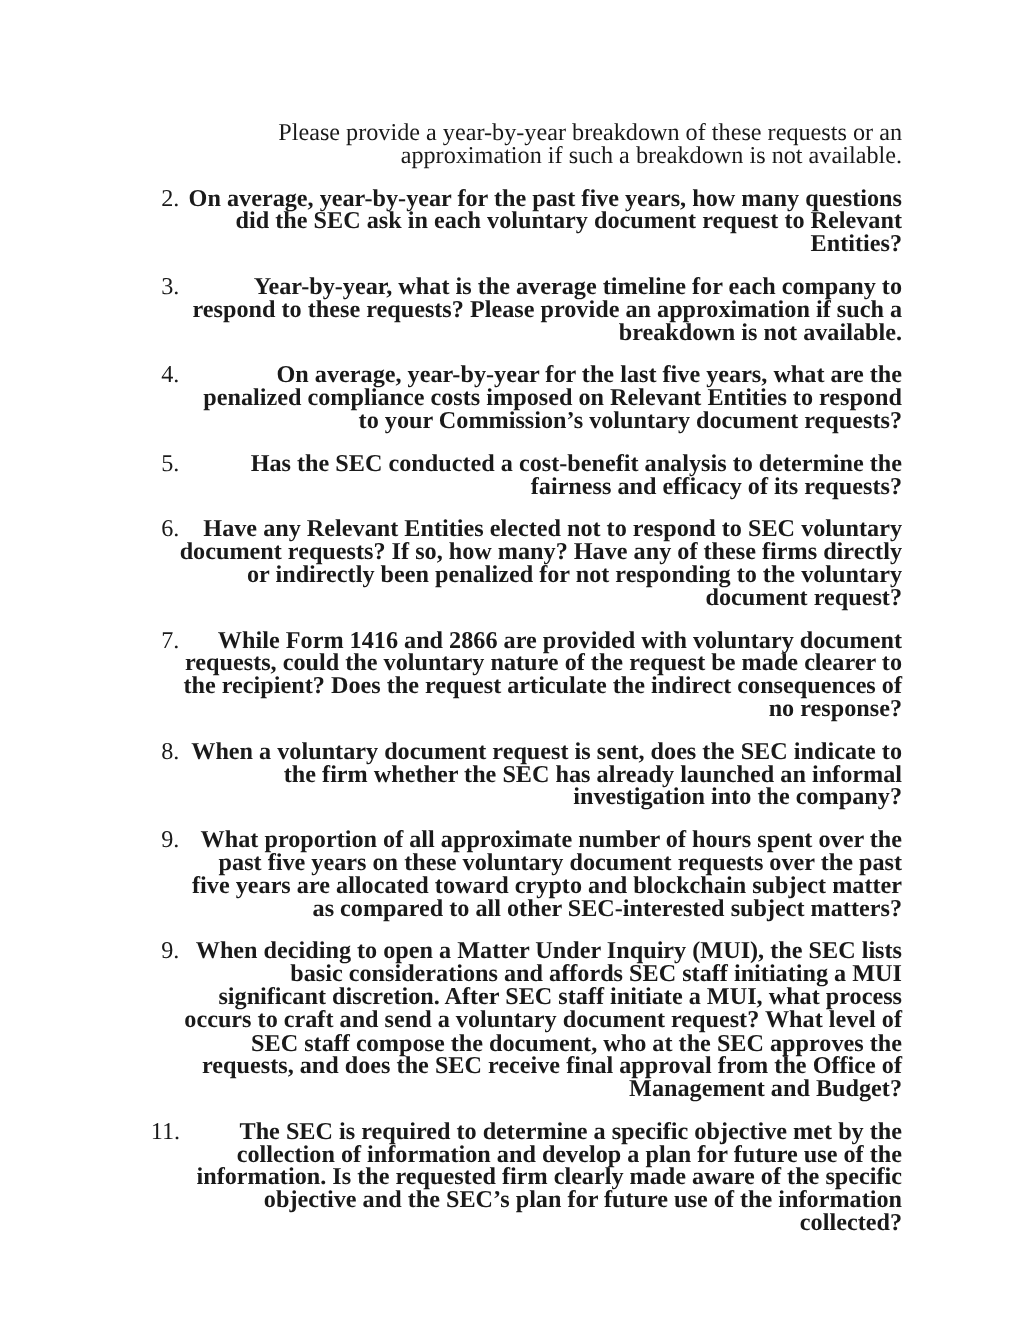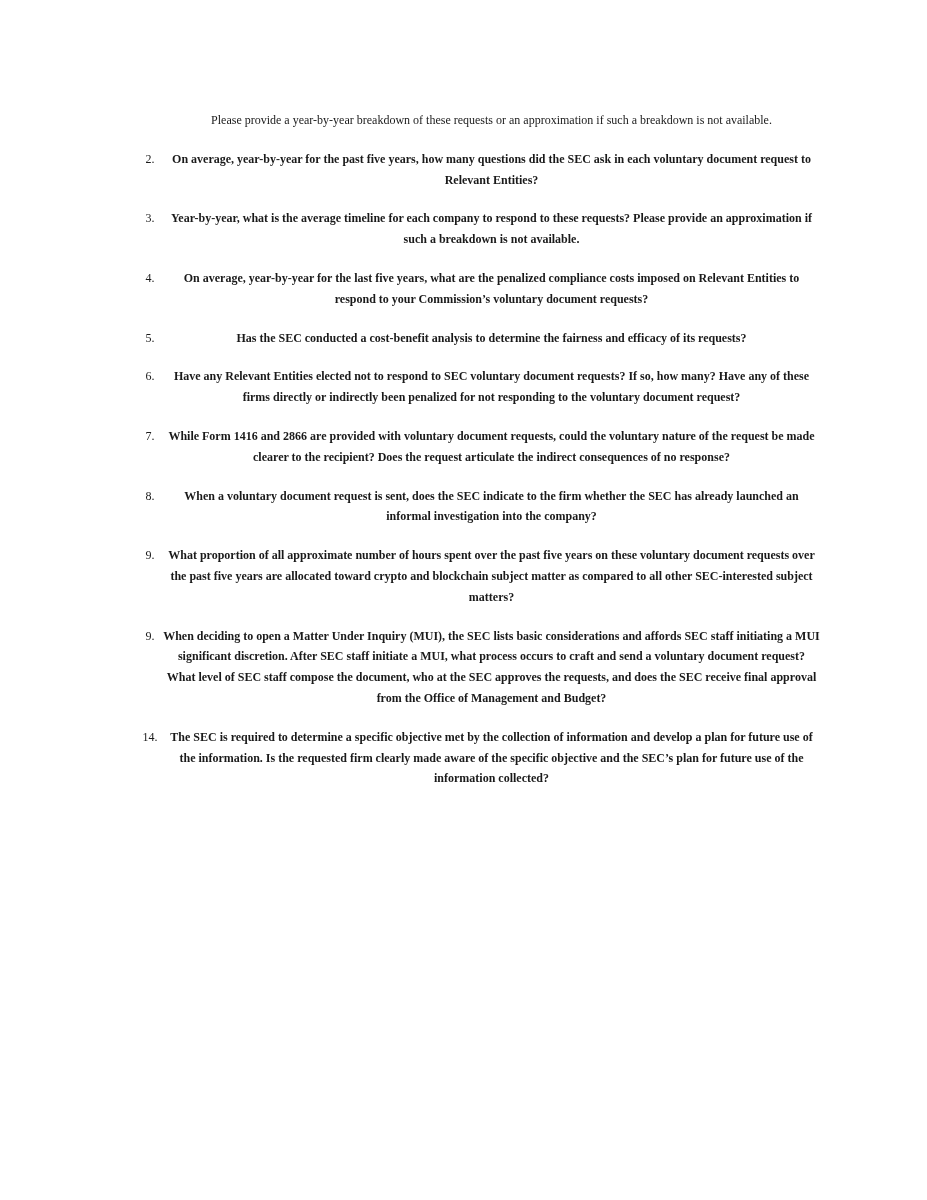--- a/index.html
+++ b/index.html
@@ -14,23 +14,23 @@
     background: #ffffff;
     overflow: hidden;
     font-family: "Liberation Serif", serif;
     color: #1a1a1a;
   }
   .doc {
     position: absolute;
     left: 137px;
     top: 110px;
     width: 683px;
-    font-size: 12px;
+    font-size: 22px;
     line-height: 20.8px;
-    text-align: center;
+    text-align: right;
   }
   .intro {
     margin: 0 0 18px 26px;
   }
   .item {
     display: flex;
     margin: 0 0 18px 0;
   }
   .item .num {
     flex: 0 0 26px;
@@ -88,20 +88,20 @@
       <span class="num">9.</span>
       <span class="txt">What proportion of all approximate number of hours spent over the past five years on these voluntary document requests over the past five years are allocated toward crypto and blockchain subject matter as compared to all other SEC-interested subject matters?</span>
     </div>
 
     <div class="item">
       <span class="num">9.</span>
       <span class="txt">When deciding to open a Matter Under Inquiry (MUI), the SEC lists basic considerations and affords SEC staff initiating a MUI significant discretion. After SEC staff initiate a MUI, what process occurs to craft and send a voluntary document request? What level of SEC staff compose the document, who at the SEC approves the requests, and does the SEC receive final approval from the Office of Management and Budget?</span>
     </div>
 
     <div class="item">
-      <span class="num">14.</span>
+      <span class="num">11.</span>
       <span class="txt">The SEC is required to determine a specific objective met by the collection of information and develop a plan for future use of the information. Is the requested firm clearly made aware of the specific objective and the SEC’s plan for future use of the information collected?</span>
     </div>
 
 
 
   </div>
 </div>
 
 </body></html>

